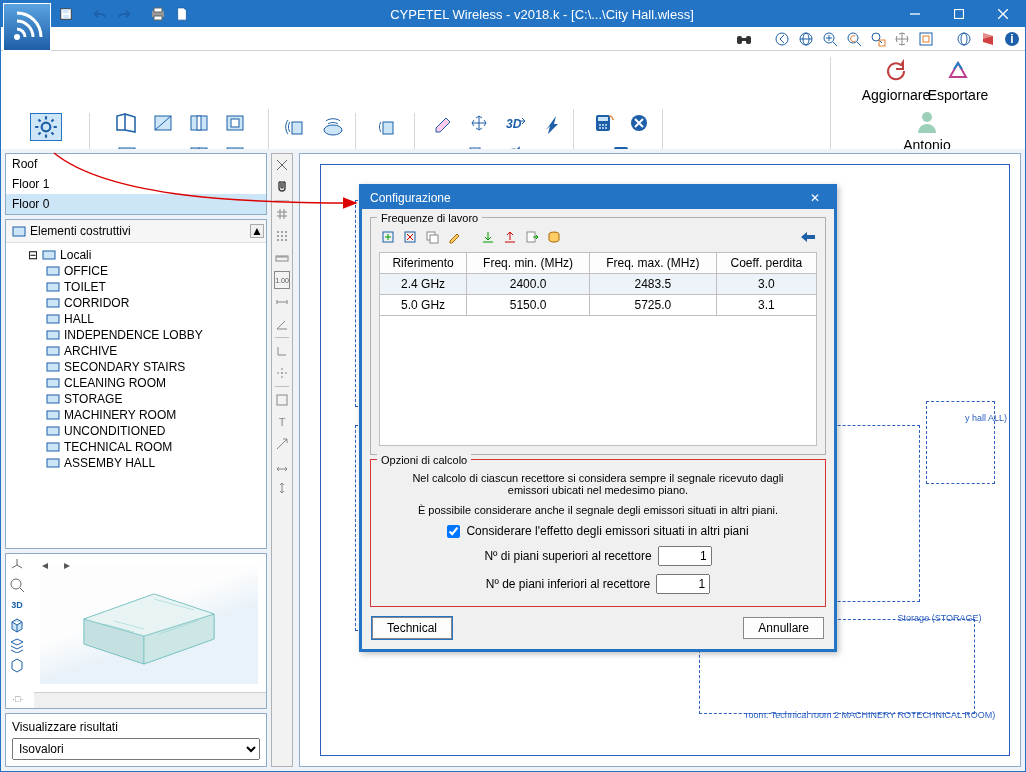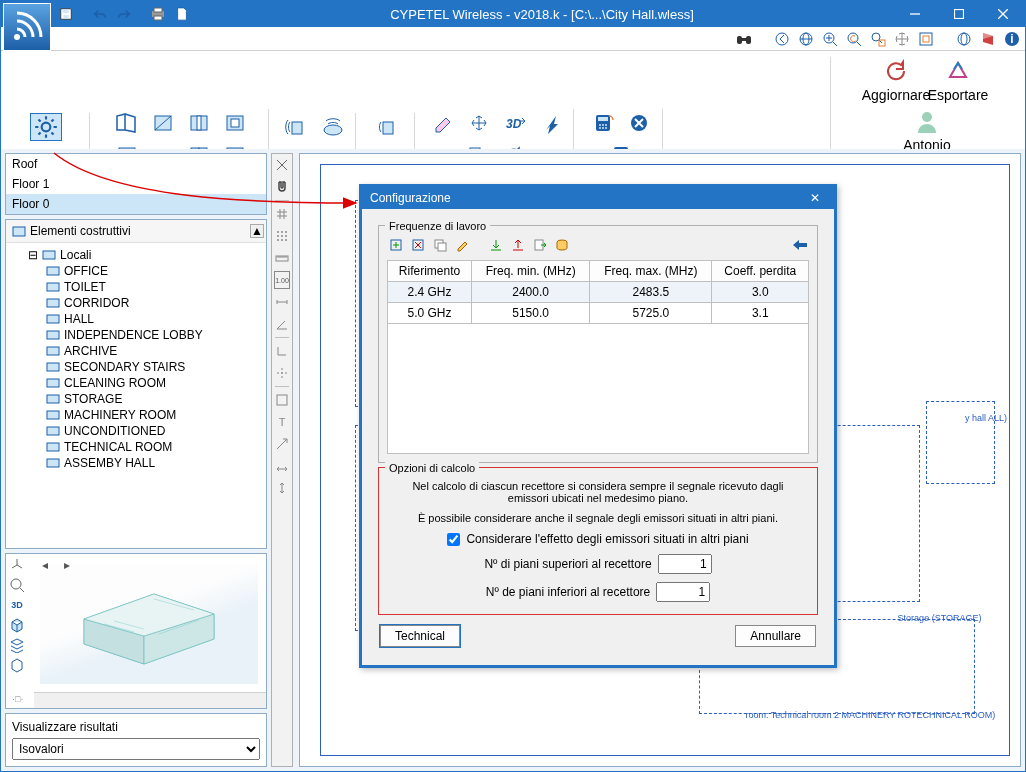--- a/index.html
+++ b/index.html
@@ -45,21 +45,21 @@
 .reswrap select{width:100%;padding:2px;}
 .toolstrip{width:22px;background:#f2f2f2;border:1px solid #b0b0b0;display:flex;flex-direction:column;align-items:center;padding:2px 0;gap:4px;margin-left:2px;}
 .toolbtn{width:18px;height:18px;display:flex;align-items:center;justify-content:center;cursor:pointer;color:#555;}
 .toolsep{width:14px;height:1px;background:#c0c0c0;}
 .canvas{flex:1;background:#fff;border:1px solid #8cacc8;margin-left:4px;position:relative;overflow:hidden;}
 .blueprint{position:absolute;left:20px;top:10px;right:10px;bottom:10px;border:1px solid #2c5fc0;}
 .bpbox{position:absolute;border:1px dashed #2c5fc0;}
 .bplabel{position:absolute;font-size:9px;color:#2c5fc0;}
 .dialog{position:absolute;left:358px;top:183px;width:478px;background:#f0f0f0;border:3px solid #2374c4;z-index:20;box-shadow:2px 2px 6px rgba(0,0,0,0.25);}
 .dlgtitle{background:#2374c4;color:#fff;padding:4px 8px;display:flex;align-items:center;justify-content:space-between;font-size:13px;}
-.dlgbody{padding:12px;}
+.dlgbody{padding:4px;}
 .fieldset{border:1px solid #b0b0b0;margin:4px;padding:2px;}
 .fieldset.red{border:1px solid #d83333;}
 .legend{font-size:11px;padding:0 4px;background:#f0f0f0;position:relative;top:-9px;left:4px;display:inline-block;}
 .fsbody{padding:0 6px 6px 6px;margin-top:-8px;}
 .minitool{display:flex;gap:4px;padding:2px 0 6px 0;align-items:center;}
 .minitool .spacer{flex:1;}
 .tbl{width:100%;border-collapse:collapse;background:#fff;border:1px solid #c0c0c0;}
 .tbl th{border:1px solid #c0c0c0;background:#fdfdfd;font-weight:normal;padding:3px 4px;text-align:center;}
 .tbl td{border:1px solid #c0c0c0;padding:3px 4px;text-align:center;background:#fff;}
 .tbl tr.sel td{background:#eef3f9;}

